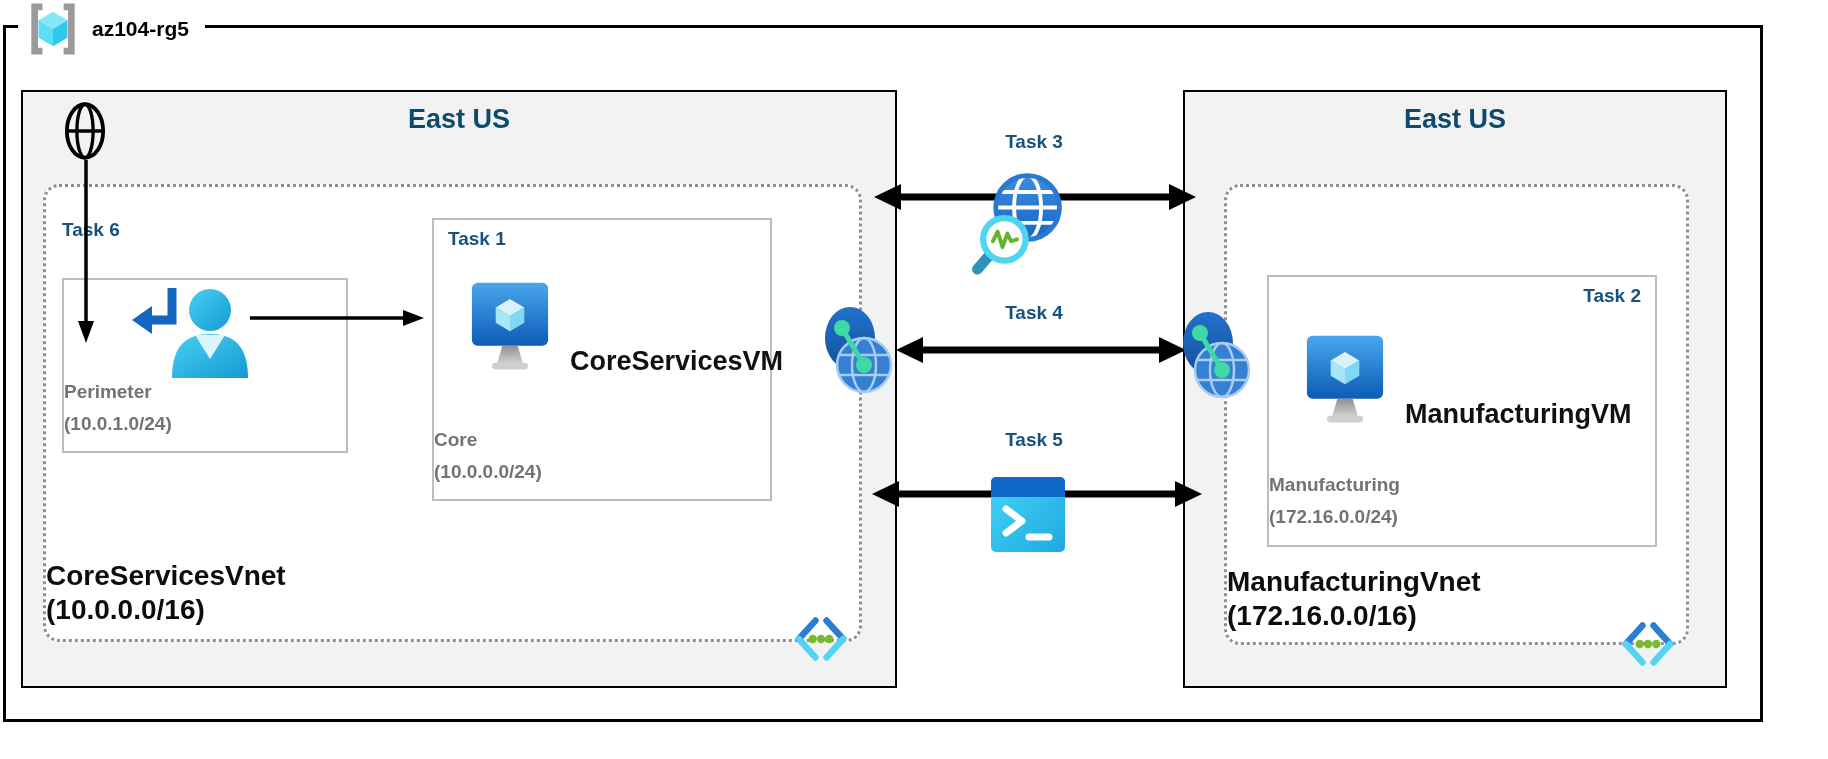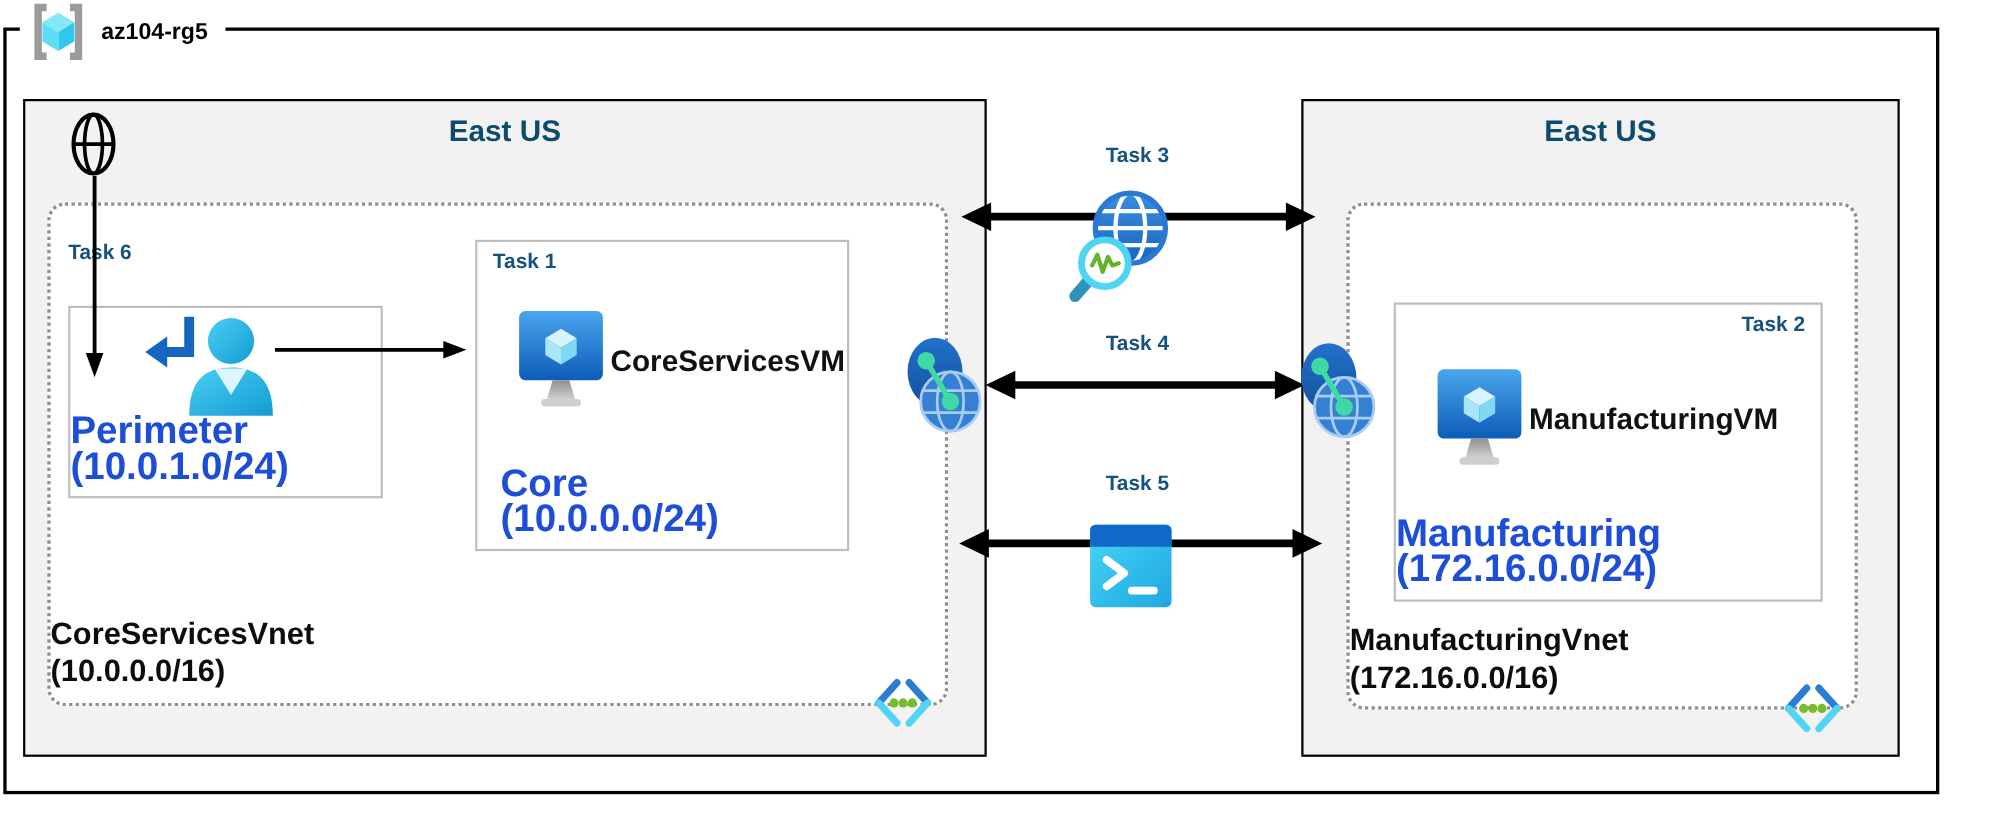--- a/index.html
+++ b/index.html
@@ -14,24 +14,24 @@
   .region-right{left:1183px;top:90px;width:544px;height:598px;}
   .region-title{left:0;right:0;top:12px;text-align:center;font-size:27px;color:#0c4a6e;}
   .vnet{border:3px dotted #8f8f8f;border-radius:16px;background:#fff;}
   .vnet-left{left:20px;top:92px;width:819px;height:458px;}
   .vnet-right{left:39px;top:92px;width:465px;height:461px;}
   .subnet-box{background:#fff;border:2px solid #bdbdbd;}
   .perimeter-box{left:16px;top:91px;width:286px;height:175px;}
   .task1-box{left:386px;top:31px;width:340px;height:283px;}
   .task2-box{left:40px;top:44px;width:390px;height:272px;margin-top:44px;}
   .task-label{color:#17517e;font-size:19px;}
-  .lbl{font-size:35px;line-height:32px;color:#1d4ed8;}
+  .lbl{font-size:19px;line-height:32px;color:#737373;}
   .center{}
   .vnet-name{font-size:28px;line-height:34px;color:#0d0d0d;}
-  .vm-row{display:flex;align-items:center;gap:5px;}
+  .vm-row{display:flex;align-items:flex-end;gap:20px;}
   .vm-name{font-size:27px;white-space:nowrap;}
   .arrows{left:0;top:0;width:1828px;height:759px;z-index:40;pointer-events:none;}
   .icon-top{z-index:50;}
   .code-badge{z-index:30;}
   .mid-label{width:168px;text-align:center;z-index:45;}
 </style>
 </head>
 <body>
 
 <div class="canvas">
@@ -128,21 +128,21 @@
             </defs>
             <rect x="2" y="2" width="80" height="66" rx="6" fill="url(#vmb)"></rect>
             <polygon points="42,19 57,28 42,37 27,28" fill="#d9f3fc"></polygon>
             <polygon points="27,28 42,37 42,53 27,44" fill="#a8e6f8"></polygon>
             <polygon points="57,28 57,44 42,53 42,37" fill="#7fd9f3"></polygon>
             <polygon points="34,68 50,68 56,88 28,88" fill="url(#vms)"></polygon>
             <rect x="23" y="86" width="38" height="7" rx="3.5" fill="#cfcfcf"></rect>
           </svg>
           <span class="vm-name">CoreServicesVM</span>
         </div>
-        <div class="abs lbl center" style="left:0;right:0;top:204px;margin-left:21px;">
+        <div class="abs lbl center" style="left:0;right:0;top:204px;">
           <div>Core</div>
           <div>(10.0.0.0/24)</div>
         </div>
       </div>
 
       <div class="abs vnet-name center" style="left:0;right:0;top:372px;">
         <div>CoreServicesVnet</div>
         <div>(10.0.0.0/16)</div>
       </div>
 

